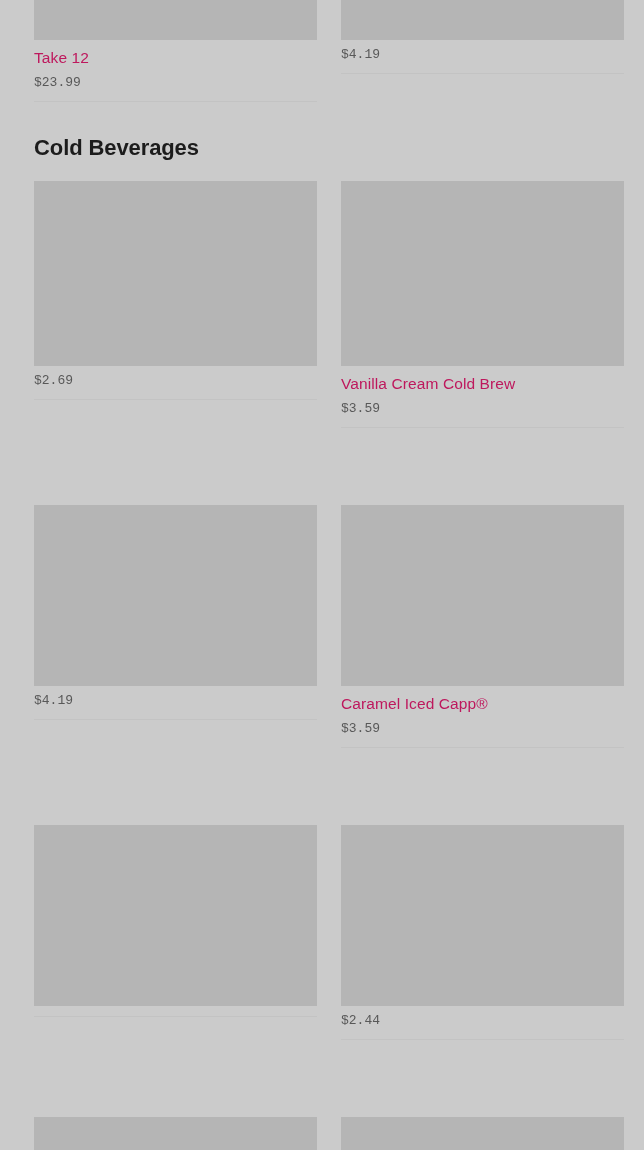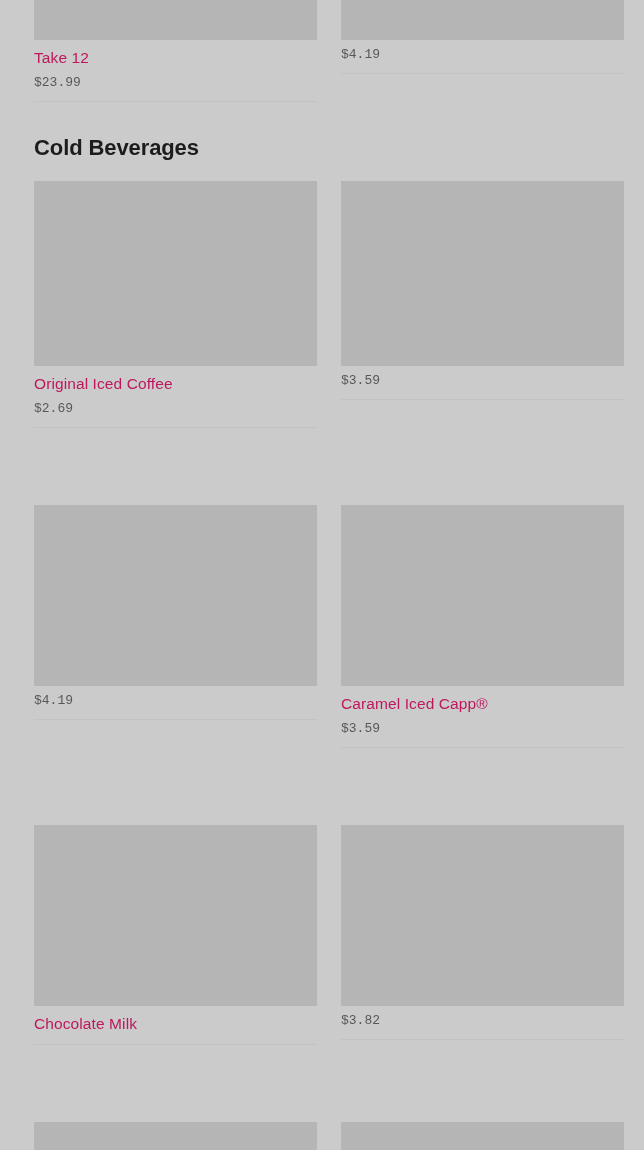--- a/index.html
+++ b/index.html
@@ -118,53 +118,52 @@
     </div>
 
   </div>
 
   <h2 class="section-heading">Cold Beverages</h2>
 
   <div class="grid grid-main">
 
     <div class="card">
       <div class="card-media"></div>
-      <div class="card-title">Original Iced Coffee</div>
       <div class="card-price">$2.69</div>
       <div class="card-divider"></div>
     </div>
 
     <div class="card">
       <div class="card-media"></div>
+      <div class="card-title">Vanilla Cream Cold Brew</div>
       <div class="card-price">$3.59</div>
       <div class="card-divider"></div>
     </div>
 
     <div class="card">
       <div class="card-media short"></div>
       <div class="card-price">$4.19</div>
       <div class="card-divider"></div>
     </div>
 
     <div class="card">
       <div class="card-media short"></div>
       <div class="card-title">Caramel Iced Capp®</div>
       <div class="card-price">$3.59</div>
       <div class="card-divider"></div>
     </div>
 
     <div class="card">
       <div class="card-media short"></div>
-      <div class="card-title">Chocolate Milk</div>
       <div class="card-divider"></div>
     </div>
 
     <div class="card">
       <div class="card-media short"></div>
-      <div class="card-price">$3.82</div>
+      <div class="card-price">$2.44</div>
       <div class="card-divider"></div>
     </div>
 
     <div class="card">
       <div class="card-media short"></div>
       <div class="card-title"></div>
       <div class="card-price"></div>
 
     </div>
 

